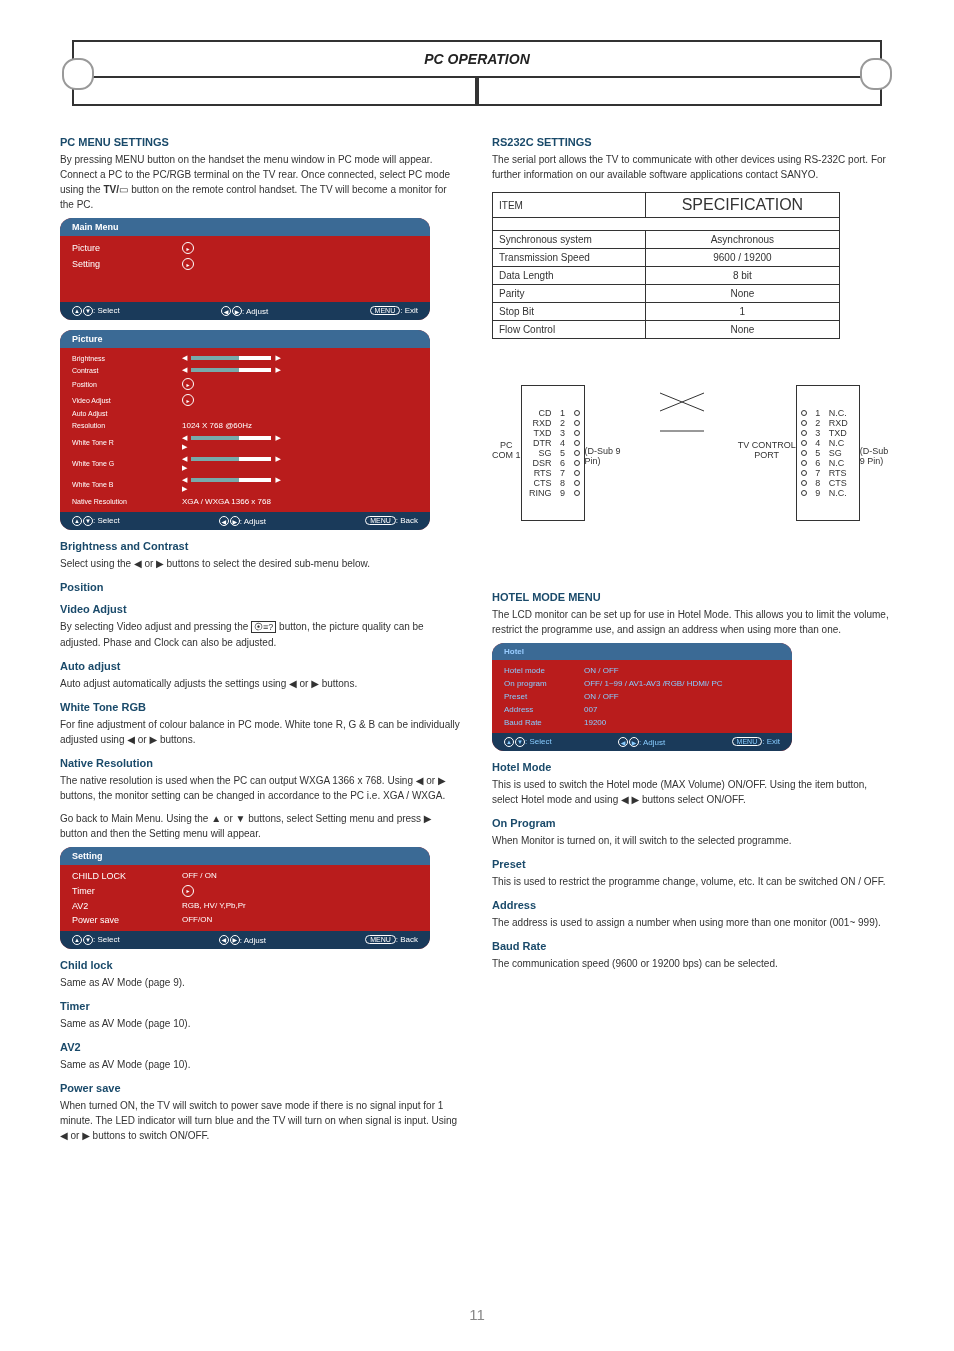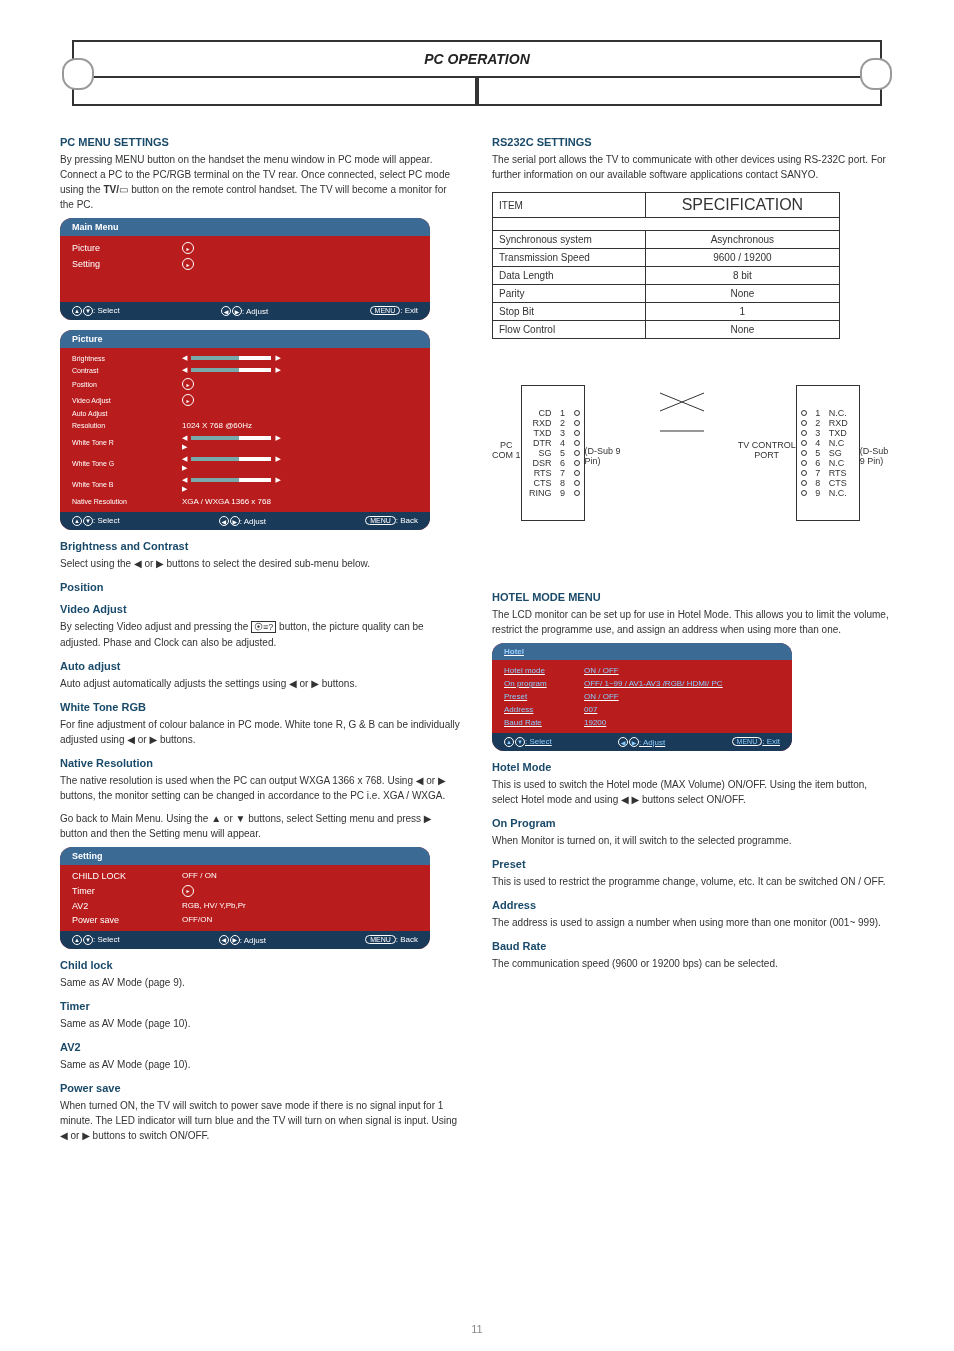--- a/index.html
+++ b/index.html
@@ -39,22 +39,22 @@
   .pin-title { margin-bottom:6px; text-align:center; font-size:9px; }
   .pin-box { border:1px solid #333; padding:22px 4px; }
   .pin-line { display:flex; gap:4px; align-items:center; font-size:9px; }
   .pin-num { width:14px; text-align:center; }
   .pin-lbl { width:26px; text-align:right; }
   .pin-lbl.r { text-align:left; }
   .pin-dot { width:4px; height:4px; border:1px solid #333; border-radius:50%; }
   .pin-cap { margin-top:6px; font-size:9px; }
   .cross-wrap { position:relative; width:40px; }
   .cross-svg { position:absolute; top:30px; left:-6px; }
-  .hotel-osd { width:280px;text-decoration:underline; }
-  .pagefoot { text-align:center; font-size:11px; color:#888; position:absolute; bottom:16px; left:0; right:0; }
+  .hotel-osd { width:280px; }
+  .pagefoot { text-align:center; font-size:15px; color:#888; position:absolute; bottom:28px; left:0; right:0; }
   .keyico { display:inline-flex; gap:1px; align-items:center; }
   .keyico .round { border:1px solid #fff; border-radius:50%; width:8px; height:8px; display:inline-flex; align-items:center; justify-content:center; font-size:6px; }
   .pill { border:1px solid #fff; border-radius:6px; padding:0 4px; font-size:7px; }
 </style>
 </head>
 <body>
 
 <div class="page">
   <div class="ring left"></div>
   <div class="ring right"></div>

